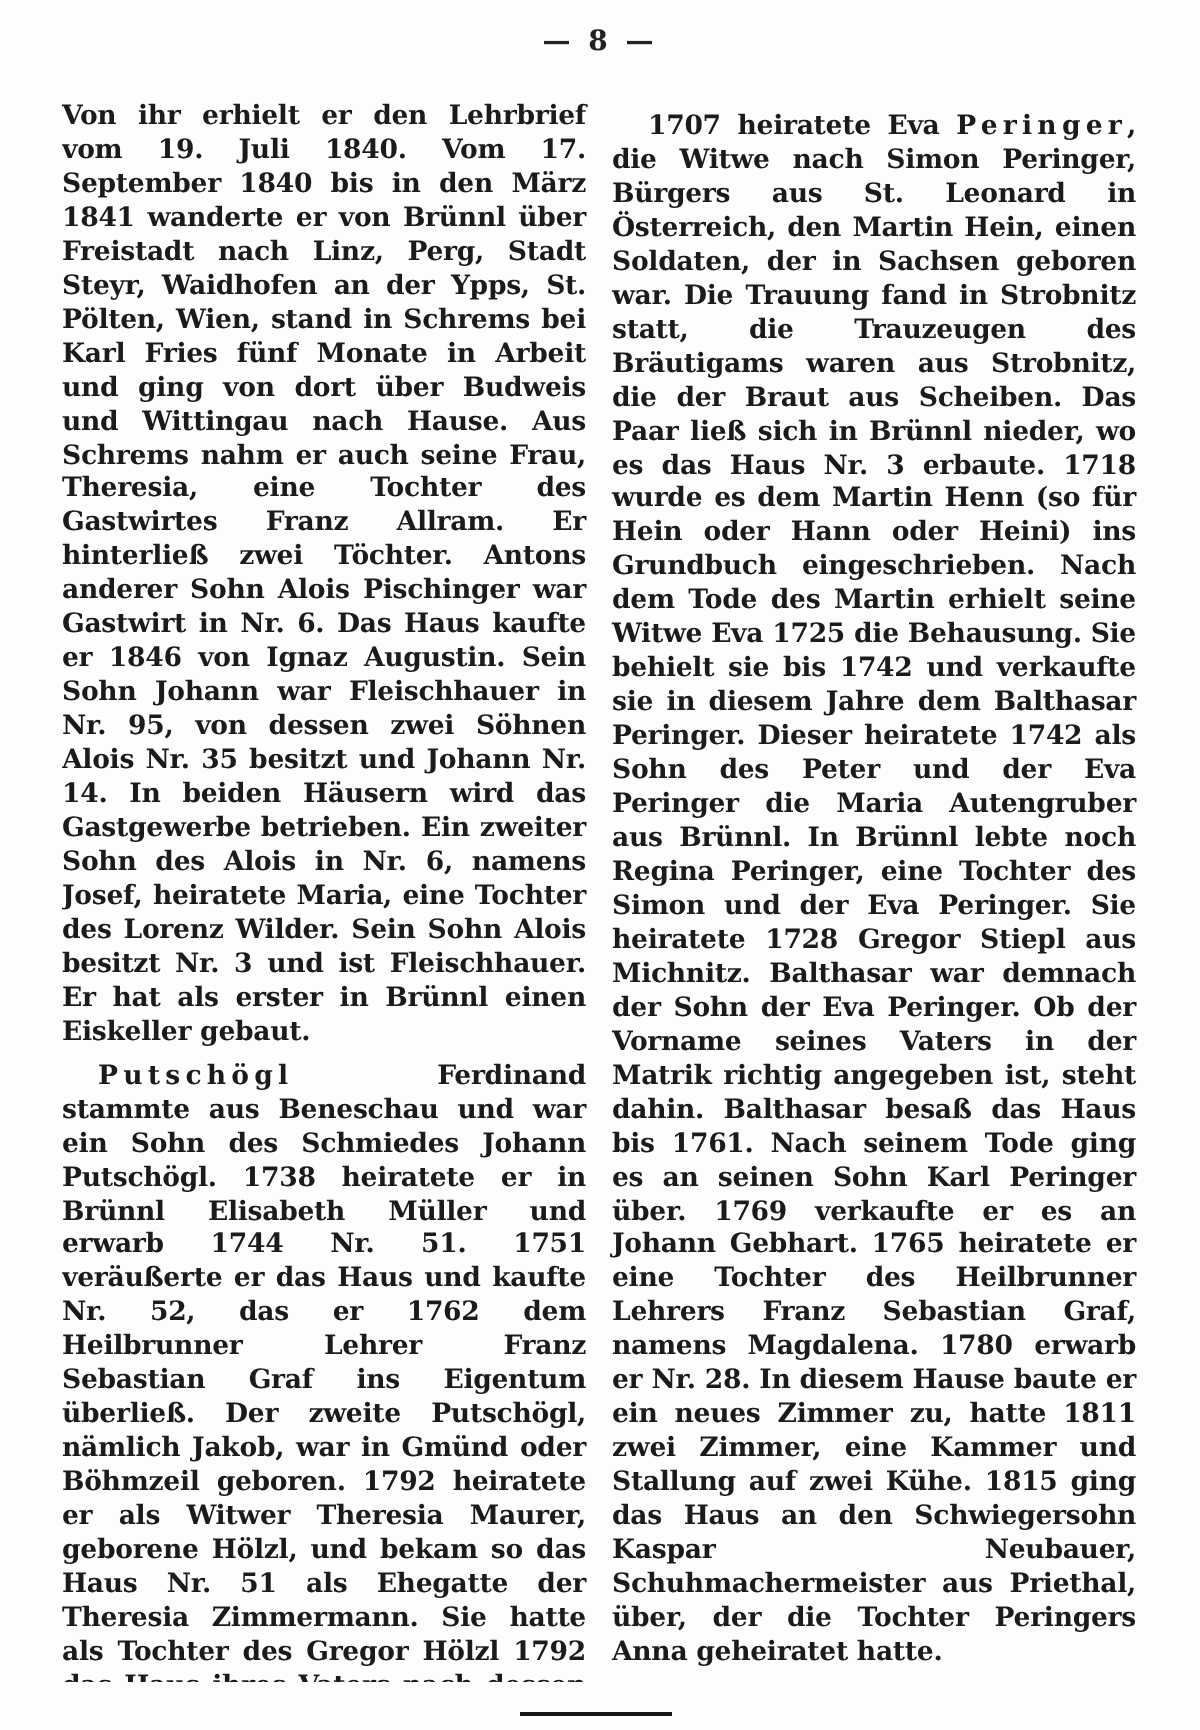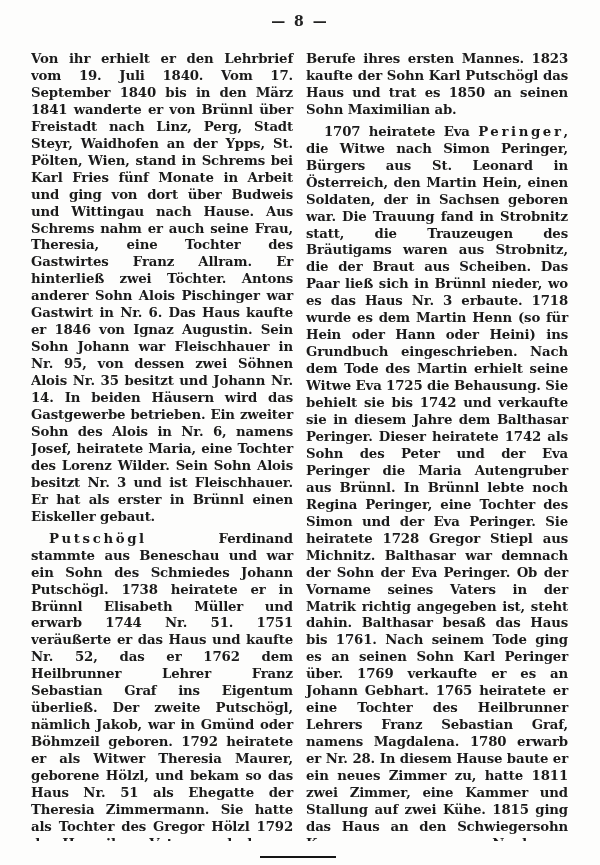--- a/index.html
+++ b/index.html
@@ -66,21 +66,20 @@
   <div class="page-header">— 8 —</div>
 
   <div class="columns">
 
     <div class="col">
       <p><span>Von ihr erhielt er den Lehrbrief vom 19. Juli 1840. Vom 17. September 1840 bis in den März 1841 wanderte er von Brünnl über Freistadt nach Linz, Perg, Stadt Steyr, Waidhofen an der Ypps, St. Pölten, Wien, stand in Schrems bei Karl Fries fünf Monate in Arbeit und ging von dort über Budweis und Wittingau nach Hause. Aus Schrems nahm er auch seine Frau, Theresia, eine Tochter des Gastwirtes Franz Allram. Er hinterließ zwei Töchter. Antons anderer Sohn Alois Pischinger war Gastwirt in Nr. 6. Das Haus kaufte er 1846 von Ignaz Augustin. Sein Sohn Johann war Fleischhauer in Nr. 95, von dessen zwei Söhnen Alois Nr. 35 besitzt und Johann Nr. 14. In beiden Häusern wird das Gastgewerbe betrieben. Ein zweiter Sohn des Alois in Nr. 6, namens Josef, heiratete Maria, eine Tochter des Lorenz Wilder. Sein Sohn Alois besitzt Nr. 3 und ist Fleischhauer. Er hat als erster in Brünnl einen Eiskeller gebaut.</span></p>
       <p class="indent"><span class="spaced">Putschögl</span><span> Ferdinand stammte aus Beneschau und war ein Sohn des Schmiedes Johann Putschögl. 1738 heiratete er in Brünnl Elisabeth Müller und erwarb 1744 Nr. 51. 1751 veräußerte er das Haus und kaufte Nr. 52, das er 1762 dem Heilbrunner Lehrer Franz Sebastian Graf ins Eigentum überließ. Der zweite Putschögl, nämlich Jakob, war in Gmünd oder Böhmzeil geboren. 1792 heiratete er als Witwer Theresia Maurer, geborene Hölzl, und bekam so das Haus Nr. 51 als Ehegatte der Theresia Zimmermann. Sie hatte als Tochter des Gregor Hölzl 1792 das Haus ihres Vaters nach dessen Testament erhalten und heiratete am 17. Juli 1792 den Zimmermann Martin Maurer und nach dessen Tode am 30. Oktober 1792 den Jakob Putschögl. Theresia Zimmermann heißt sie also nach dem</span></p>
     </div>
 
     <div class="col">
-      <p><span>Berufe ihres ersten Mannes. 1823 kaufte der Sohn Karl Putschögl das Haus und trat es 1850 an seinen Sohn Maximilian ab.</span></p>
       <p class="indent"><span>1707 heiratete Eva </span><span class="spaced">Peringer</span><span>, die Witwe nach Simon Peringer, Bürgers aus St. Leonard in Österreich, den Martin Hein, einen Soldaten, der in Sachsen geboren war. Die Trauung fand in Strobnitz statt, die Trauzeugen des Bräutigams waren aus Strobnitz, die der Braut aus Scheiben. Das Paar ließ sich in Brünnl nieder, wo es das Haus Nr. 3 erbaute. 1718 wurde es dem Martin Henn (so für Hein oder Hann oder Heini) ins Grundbuch eingeschrieben. Nach dem Tode des Martin erhielt seine Witwe Eva 1725 die Behausung. Sie behielt sie bis 1742 und verkaufte sie in diesem Jahre dem Balthasar Peringer. Dieser heiratete 1742 als Sohn des Peter und der Eva Peringer die Maria Autengruber aus Brünnl. In Brünnl lebte noch Regina Peringer, eine Tochter des Simon und der Eva Peringer. Sie heiratete 1728 Gregor Stiepl aus Michnitz. Balthasar war demnach der Sohn der Eva Peringer. Ob der Vorname seines Vaters in der Matrik richtig angegeben ist, steht dahin. Balthasar besaß das Haus bis 1761. Nach seinem Tode ging es an seinen Sohn Karl Peringer über. 1769 verkaufte er es an Johann Gebhart. 1765 heiratete er eine Tochter des Heilbrunner Lehrers Franz Sebastian Graf, namens Magdalena. 1780 erwarb er Nr. 28. In diesem Hause baute er ein neues Zimmer zu, hatte 1811 zwei Zimmer, eine Kammer und Stallung auf zwei Kühe. 1815 ging das Haus an den Schwiegersohn Kaspar Neubauer, Schuhmachermeister aus Priethal, über, der die Tochter Peringers Anna geheiratet hatte.</span></p>
 
     </div>
 
   </div>
 
   <div class="footer-divider"></div>
 
 </div>
 

